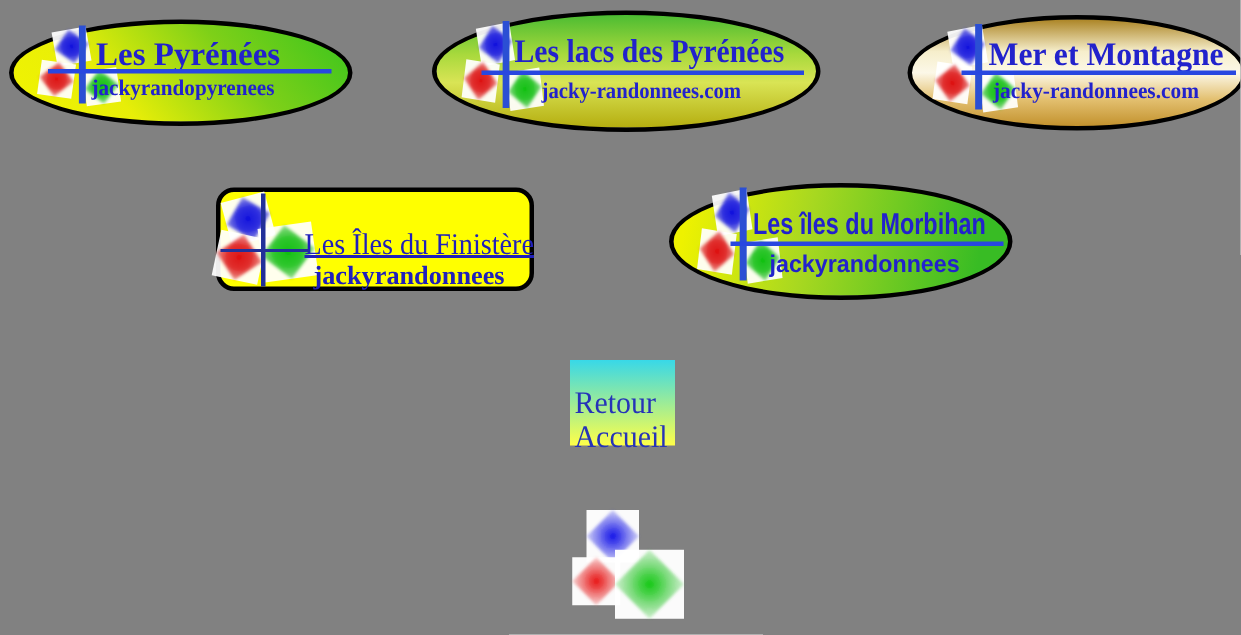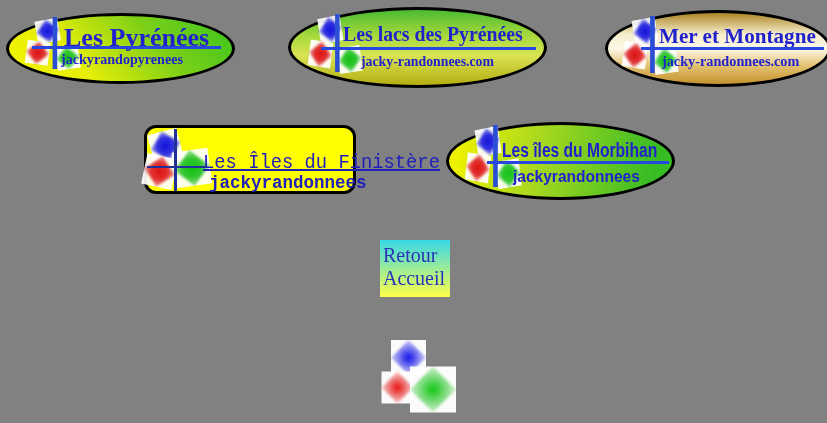--- a/index.html
+++ b/index.html
@@ -3,31 +3,31 @@
 <meta charset="utf-8">
 <style>
 *{margin:0;padding:0;box-sizing:border-box;}
 body{width:827px;height:423px;}
 #canvas{position:relative;width:827px;height:423px;background:#818181;font-family:"Liberation Serif",serif;overflow:hidden;}
 .banner{position:absolute;display:block;}
 .ellipse{border-radius:50%;border:3.5px solid #000;}
 #b1{left:6px;top:13px;width:229px;height:71px;background:linear-gradient(230deg,#38c41e 0%,#7ed018 35%,#e8ee08 70%,#f2f400 100%);}
 #b2{left:288px;top:7px;width:259px;height:81px;background:linear-gradient(180deg,#4cbc32 0%,#a8d93c 35%,#d9e455 60%,#b5ae10 100%);text-decoration:underline;}
 #b3{left:605px;top:10px;width:226px;height:77px;background:linear-gradient(180deg,#ac8526 0%,#f6eecb 30%,#fcf8e8 50%,#e3c070 75%,#c3922e 100%);}
-#b4{left:144px;top:125px;width:212px;height:69px;border-radius:12px;border:3.5px solid #000;background:#ffff00;font-family:Liberation Mono, monospace;}
+#b4{left:144px;top:125px;width:212px;height:69px;border-radius:12px;border:3.5px solid #000;background:#ffff00;}
 #b5{left:446px;top:122px;width:229px;height:78px;background:linear-gradient(100deg,#eef200 5%,#a8d820 40%,#38bc24 90%);}
 .logo{position:absolute;z-index:2;}
 .logo svg{display:block;width:100%;height:100%;}
 .hline{position:absolute;z-index:3;background:#2847e0;height:3px;}
 .title,.subtitle{position:absolute;color:#2222cc;font-weight:bold;white-space:nowrap;line-height:1.0;transform-origin:0 0;}
 .title{z-index:2;}
 .subtitle{z-index:4;}
 
 #b1 .logo{left:17px;top:1px;width:53px;height:52px;}
-#b1 .title{left:55px;top:9px;font-size:26px;}
+#b1 .title{left:55px;top:9px;font-size:22px;}
 #b1 .hline{left:23px;right:11px;top:30px;}
 #b1 .subtitle{left:52px;top:36px;font-size:15px;transform:scaleX(0.94);}
 
 #b2 .logo{left:18px;top:4px;width:52px;height:58px;}
 #b2 .title{left:52px;top:13px;font-size:22px;transform:scaleX(0.90);}
 #b2 .hline{left:30px;right:8px;top:37px;}
 #b2 .subtitle{left:70px;top:44px;font-size:15px;transform:scaleX(0.92);}
 
 #b3 .logo{left:15px;top:3px;width:54px;height:57px;}
 #b3 .title{left:51px;top:12px;font-size:22px;transform:scaleX(0.96);}
@@ -37,21 +37,21 @@
 #b4 .logo{left:0px;top:0px;width:67px;height:63px;}
 #b4 .title{left:56px;top:25px;font-size:20px;font-weight:normal;color:#2020bb;text-decoration:underline;transform:scaleX(0.94);}
 #b4 .hline{left:0px;width:59px;top:38px;background:#223099;height:2px;}
 #b4 .subtitle{left:62px;top:47px;font-size:17.5px;color:#2020bb;}
 
 #b5 .logo{left:17px;top:0px;width:54px;height:62px;}
 #b5 .title{left:53px;top:15px;font-size:20px;font-family:"Liberation Sans",sans-serif;transform:scaleX(0.78);}
 #b5 .hline{left:38px;right:3px;top:36px;}
 #b5 .subtitle{left:64px;top:44px;font-size:16px;font-family:"Liberation Sans",sans-serif;transform:scaleX(0.97);}
 
-#home{position:absolute;left:380px;top:240px;width:70px;height:57px;background:linear-gradient(180deg,#38d8e8 0%,#ffff48 100%);color:#2633b8;font-size:21px;line-height:23px;padding:4px 0 0 3px;font-family:"Liberation Serif",serif;}
+#home{position:absolute;left:380px;top:240px;width:70px;height:57px;background:linear-gradient(180deg,#38d8e8 0%,#ffff48 100%);color:#2633b8;font-size:21px;line-height:23px;padding:17px 0 0 3px;font-family:"Liberation Serif",serif;}
 #home div{transform:scaleX(0.95);transform-origin:left;}
 
 #bigLogo{position:absolute;left:378px;top:338px;width:82px;height:78px;}
 #bigLogo svg{display:block;width:100%;height:100%;}
 </style>
 </head>
 <body>
 
 <svg width="0" height="0" style="position:absolute">
   <defs>

